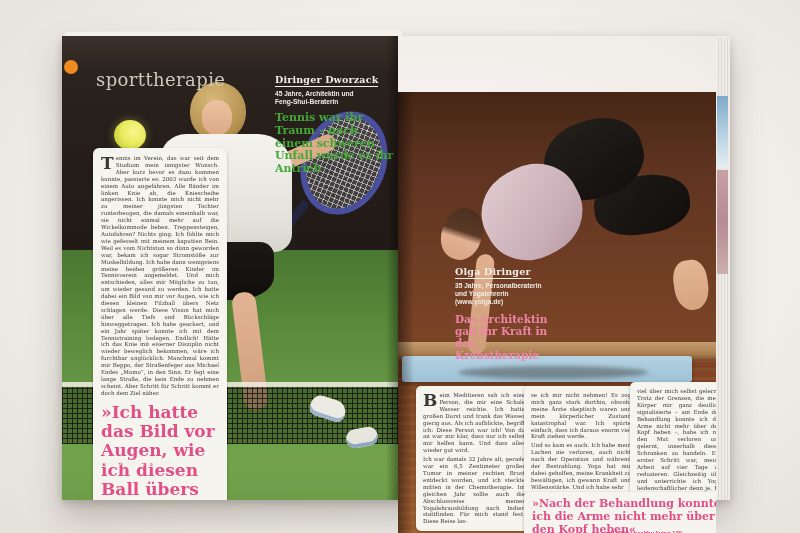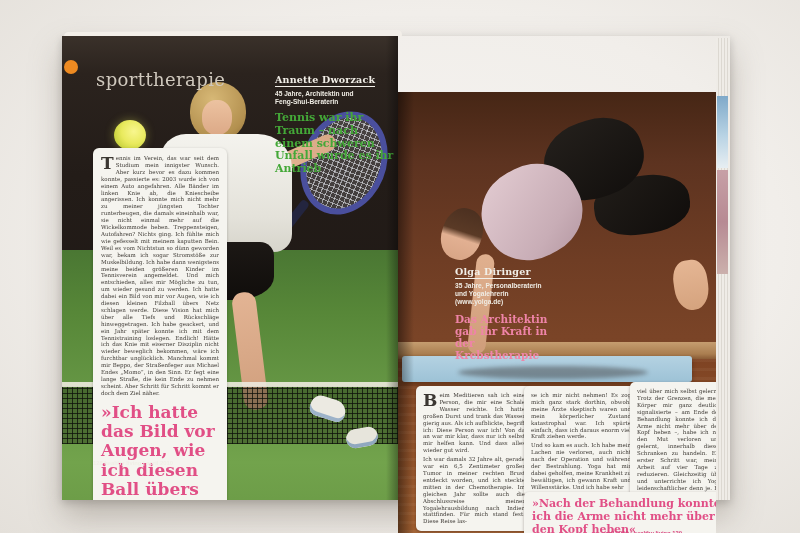--- a/index.html
+++ b/index.html
@@ -142,21 +142,21 @@
         <div class="leg2"></div>
       </div>
       <div class="net"></div>
       <div class="shoe1"></div>
       <div class="shoe2"></div>
       <div class="ball"></div>
       <div class="tab" style="background:#ee8a21;"></div>
       <div class="section-label">sporttherapie</div>
 
       <div class="caption-left">
-        <div class="cap-name">Annette Dworzack</div>
+        <div class="cap-name">Diringer Dworzack</div>
         <div class="cap-details">45 Jahre, Architektin und Feng-Shui-Beraterin</div>
         <div class="cap-headline-green" style="color:#44a838;">Tennis war ihr Traum – nach einem schweren Unfall wurde es ihr Antrieb</div>
       </div>
 
       <div class="textbox-left">
         <div class="bodytext">
           <span class="dropcap">T</span><span>ennis im Verein, das war seit dem Studium mein innigster Wunsch. Aber kurz bevor es dazu kommen konnte, passierte es: 2003 wurde ich von einem Auto angefahren. Alle Bänder im linken Knie ab, die Kniescheibe angerissen. Ich konnte mich nicht mehr zu meiner jüngsten Tochter runterbeugen, die damals eineinhalb war, sie nicht einmal mehr auf die Wickelkommode heben. Treppensteigen, Autofahren? Nichts ging. Ich fühlte mich wie gefesselt mit meinem kaputten Bein. Weil es vom Nichtstun so dünn geworden war, bekam ich sogar Stromstöße zur Muskelbildung. Ich habe dann wenigstens meine beiden größeren Kinder im Tennisverein angemeldet. Und mich entschieden, alles mir Mögliche zu tun, um wieder gesund zu werden. Ich hatte dabei ein Bild von mir vor Augen, wie ich diesen kleinen Filzball übers Netz schlagen werde. Diese Vision hat mich über alle Tiefs und Rückschläge hinweggetragen. Ich habe geackert, und ein Jahr später konnte ich mit dem Tennistraining loslegen. Endlich! Hätte ich das Knie mit eiserner Disziplin nicht wieder beweglich bekommen, wäre ich furchtbar unglücklich. Manchmal kommt mir Beppo, der Straßenfeger aus Michael Endes „Momo“, in den Sinn. Er fegt eine lange Straße, die kein Ende zu nehmen scheint. Aber Schritt für Schritt kommt er doch dem Ziel näher.</span>
         </div>
         <div class="quote" style="color:#e14f86;">»Ich hatte das Bild vor Augen, wie ich diesen Ball übers Netz schlage«</div>
       </div>

